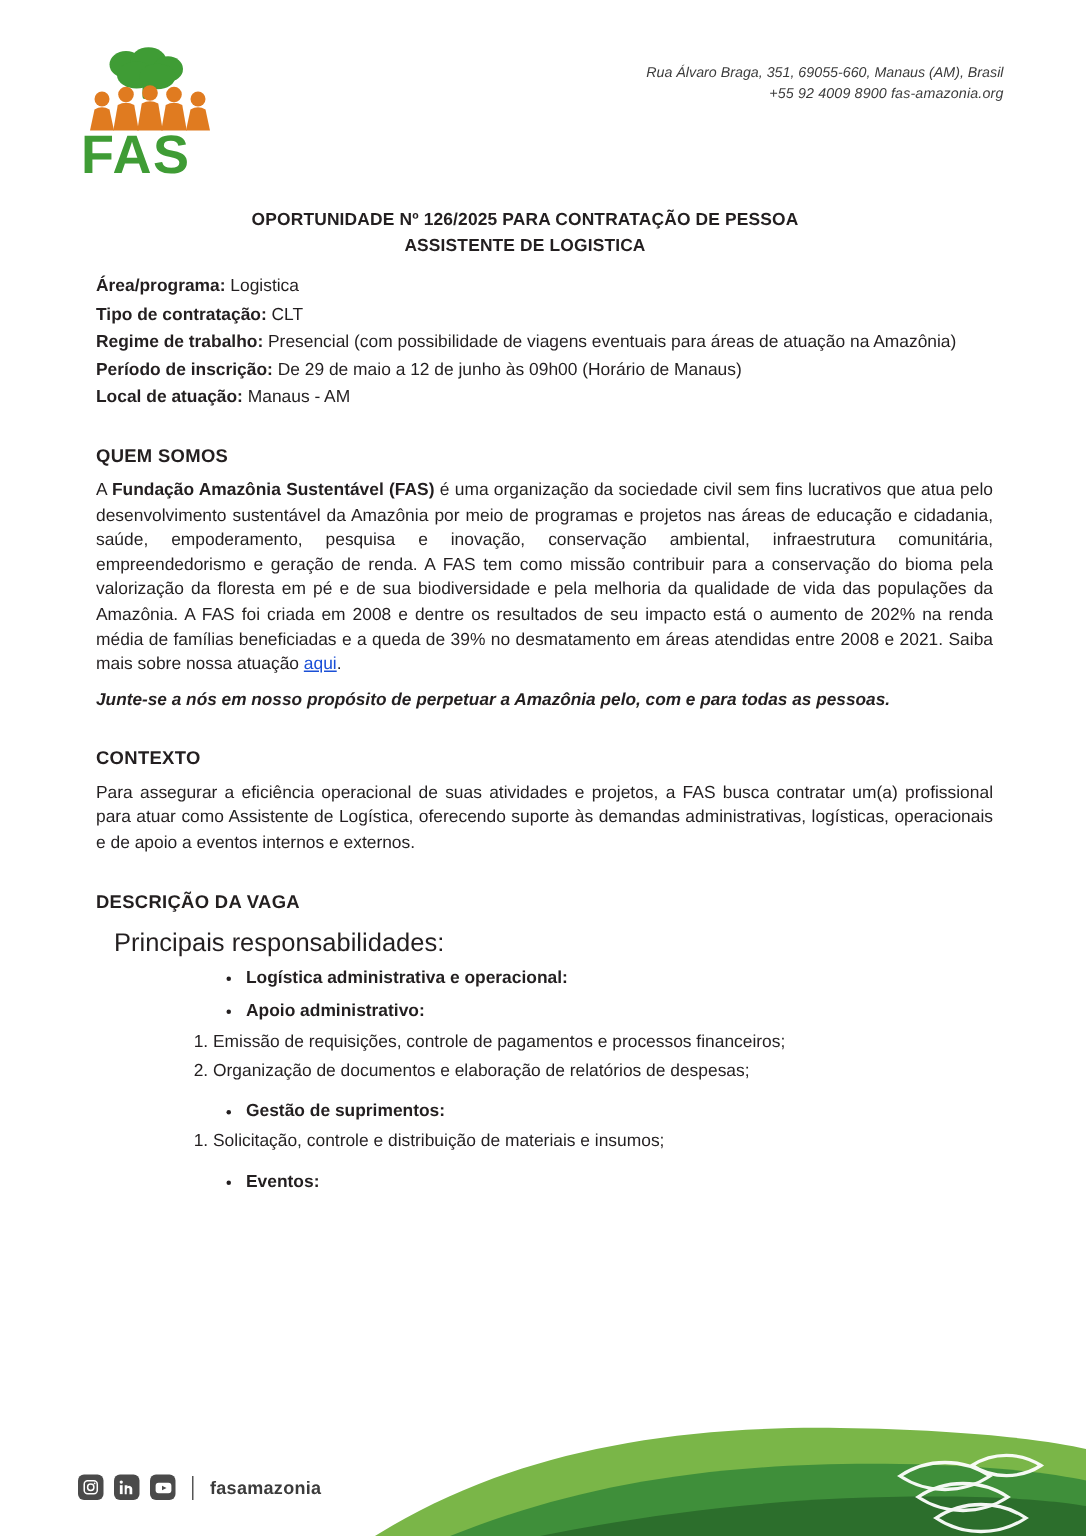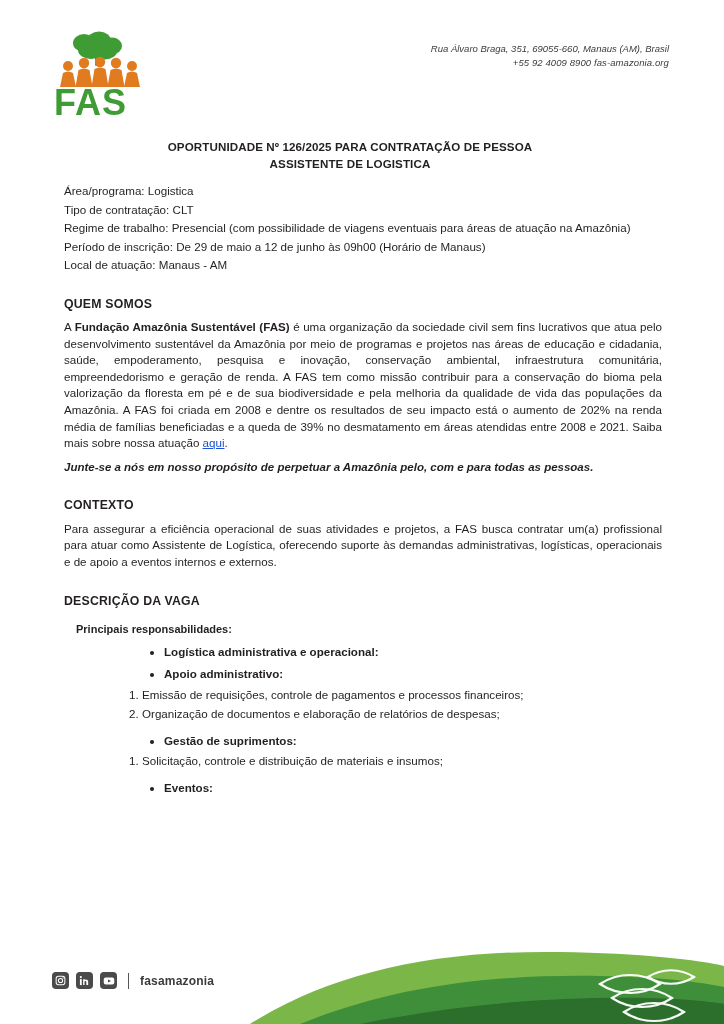--- a/index.html
+++ b/index.html
@@ -70,21 +70,21 @@
     top: 182px;
     left: 64px;
     width: 598px;
     font-size: 11.6px;
     line-height: 16.5px;
   }
   .meta-line {
     margin: 0 0 1px 0;
     line-height: 17.5px;
   }
-  .meta-line b { font-weight: normal; }
+  .meta-line b { font-weight: bold; }
 
   h2.section {
     font-size: 12.3px;
     font-weight: bold;
     margin: 22px 0 7px 0;
     letter-spacing: 0.2px;
   }
   .para {
     margin: 0 0 0 0;
     text-align: justify;
@@ -95,22 +95,22 @@
     color: #1a4fd6;
     text-decoration: underline;
   }
   .tagline {
     margin-top: 7px;
     font-weight: bold;
     font-style: italic;
     font-size: 11.5px;
   }
   .sub-strong {
-    font-weight: bold;
-    font-size: 11px;
+    font-weight: normal;
+    font-size: 17px;
     margin: 12px 0 6px 12px;
   }
   ul.bullets {
     margin: 6px 0 0 0;
     padding-left: 58px;
     list-style: disc;
   }
   ul.bullets > li {
     font-weight: bold;
     margin-bottom: 4px;
@@ -133,21 +133,21 @@
     position: absolute;
     left: 0;
     bottom: 0;
     width: 724px;
     height: 80px;
     overflow: hidden;
   }
   .footer-social {
     position: absolute;
     left: 52px;
-    bottom: 35px;
+    bottom: 24px;
     display: flex;
     align-items: center;
     gap: 7px;
     z-index: 5;
   }
   .sicon {
     width: 17px;
     height: 17px;
     border-radius: 4px;
     background: #4a4a4a;

